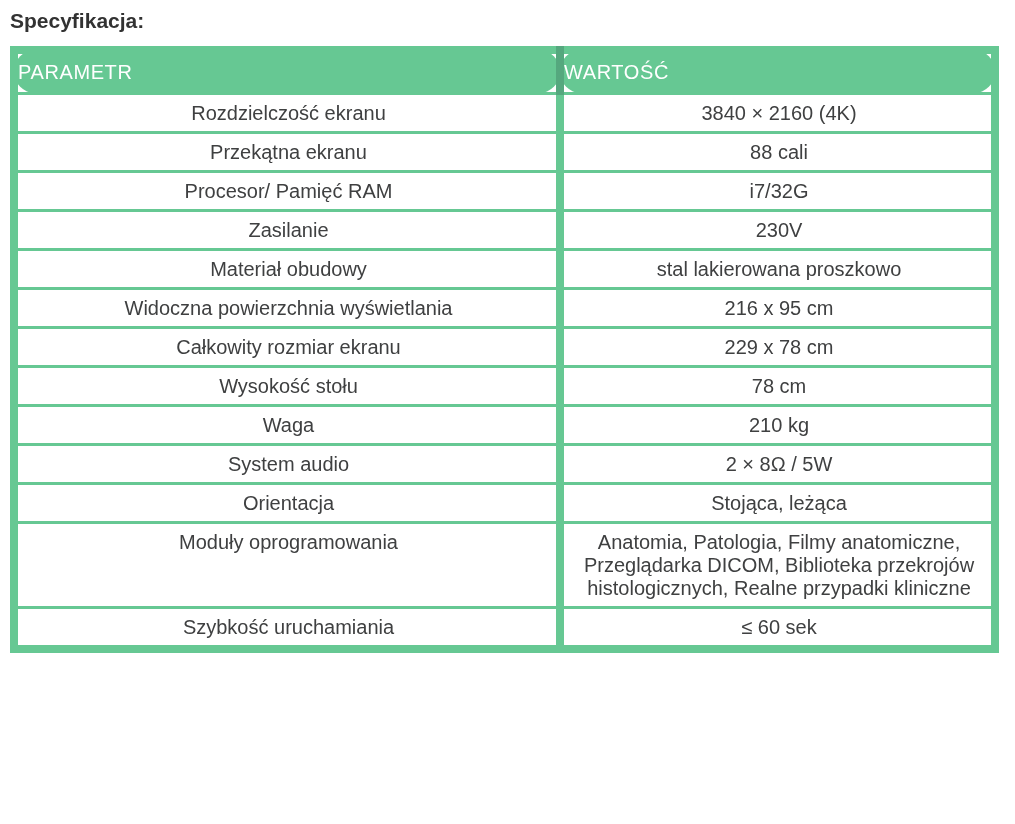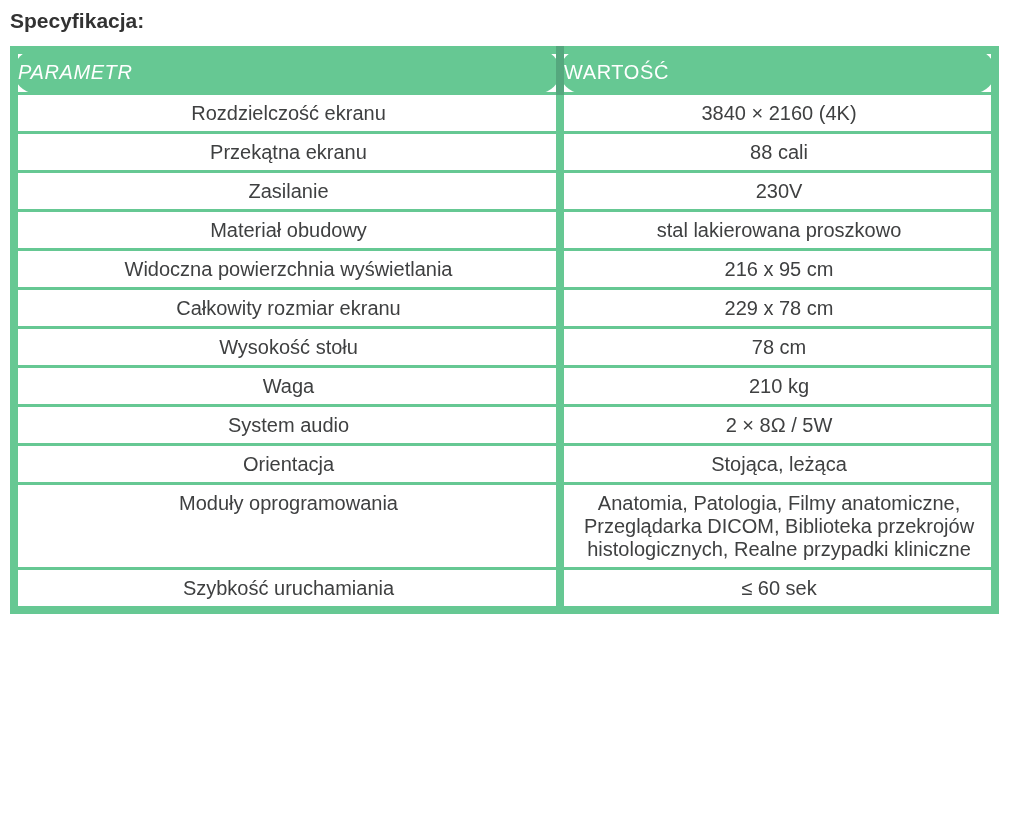--- a/index.html
+++ b/index.html
@@ -35,21 +35,21 @@
     background: var(--green);
     color: var(--header-text);
     font-weight: normal;
     font-size: 20px;
     letter-spacing: 0.6px;
     text-align: left;
     height: 43px;
     vertical-align: middle;
     padding: 0;
   }
-  th.param-head { width: 546px; padding-left: 21px; border-right: 8px solid var(--green-dark); font-style: italic; }
+  th.param-head { width: 546px; padding-left: 21px; border-right: 8px solid var(--green-dark); }
   th.value-head { padding-left: 38px; }
   table.spec-table td {
     border-top: 3px solid var(--green);
     font-size: 20px;
     line-height: 23px;
     color: var(--text);
     text-align: center;
     vertical-align: top;
     padding: 7px 10px 6px 13px;
   }
@@ -73,20 +73,24 @@
       </tr>
     </thead>
     <tbody>
         <tr>
           <td class="param">Rozdzielczość ekranu</td>
           <td class="val">3840 × 2160 (4K)</td>
         </tr>
         <tr>
           <td class="param">Przekątna ekranu</td>
           <td class="val">88 cali</td>
+        </tr>
+        <tr>
+          <td class="param">Procesor/ Pamięć RAM</td>
+          <td class="val">i7/32G</td>
         </tr>
         <tr>
           <td class="param">Zasilanie</td>
           <td class="val">230V</td>
         </tr>
         <tr>
           <td class="param">Materiał obudowy</td>
           <td class="val">stal lakierowana proszkowo</td>
         </tr>
         <tr>

